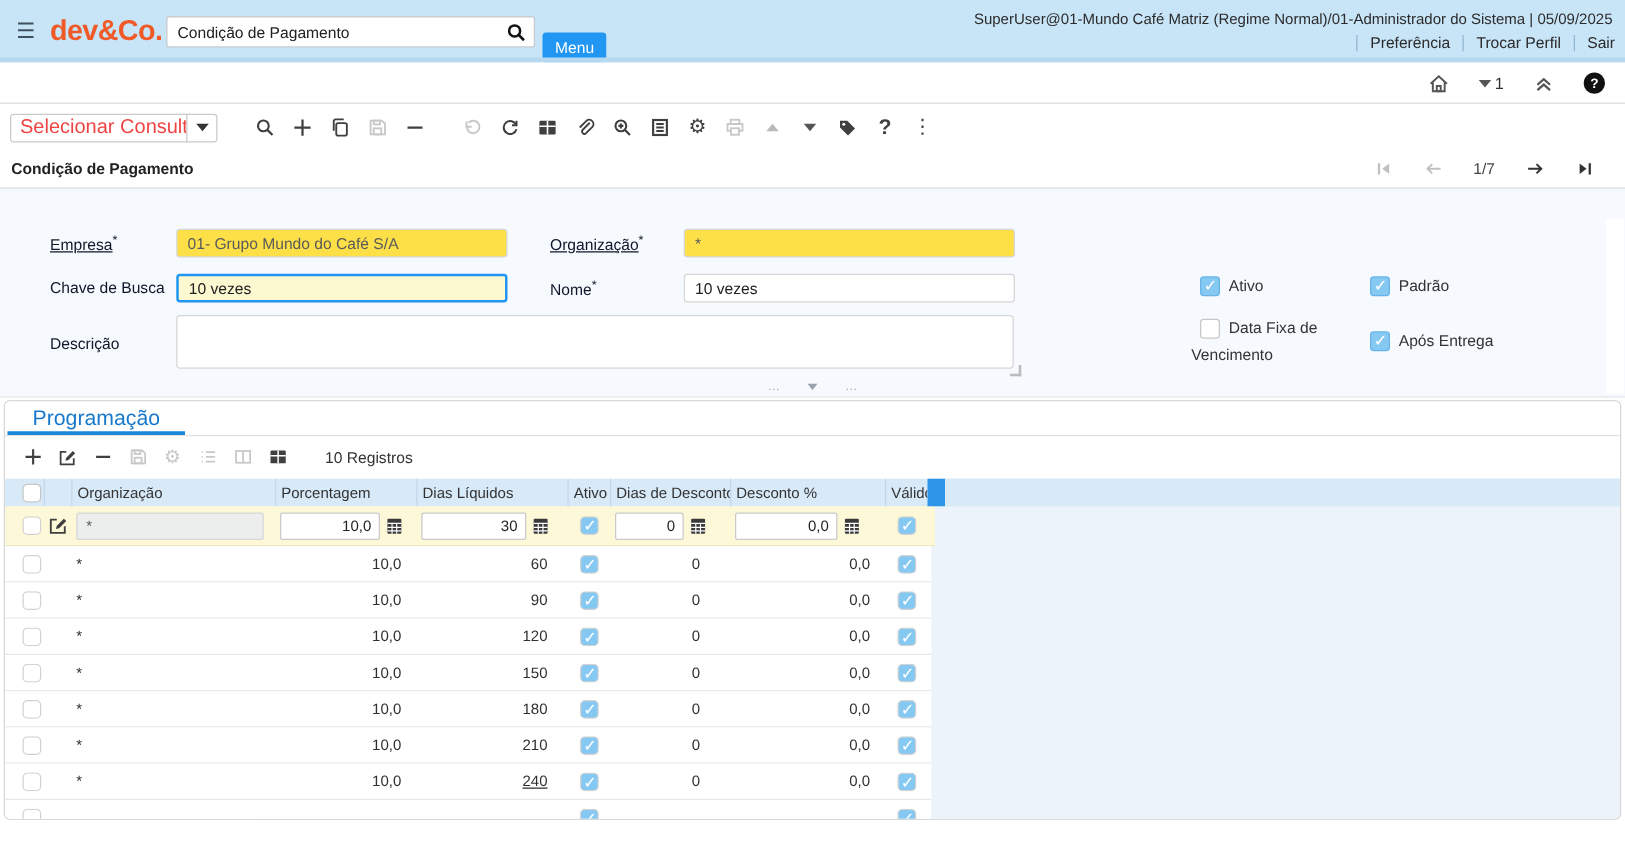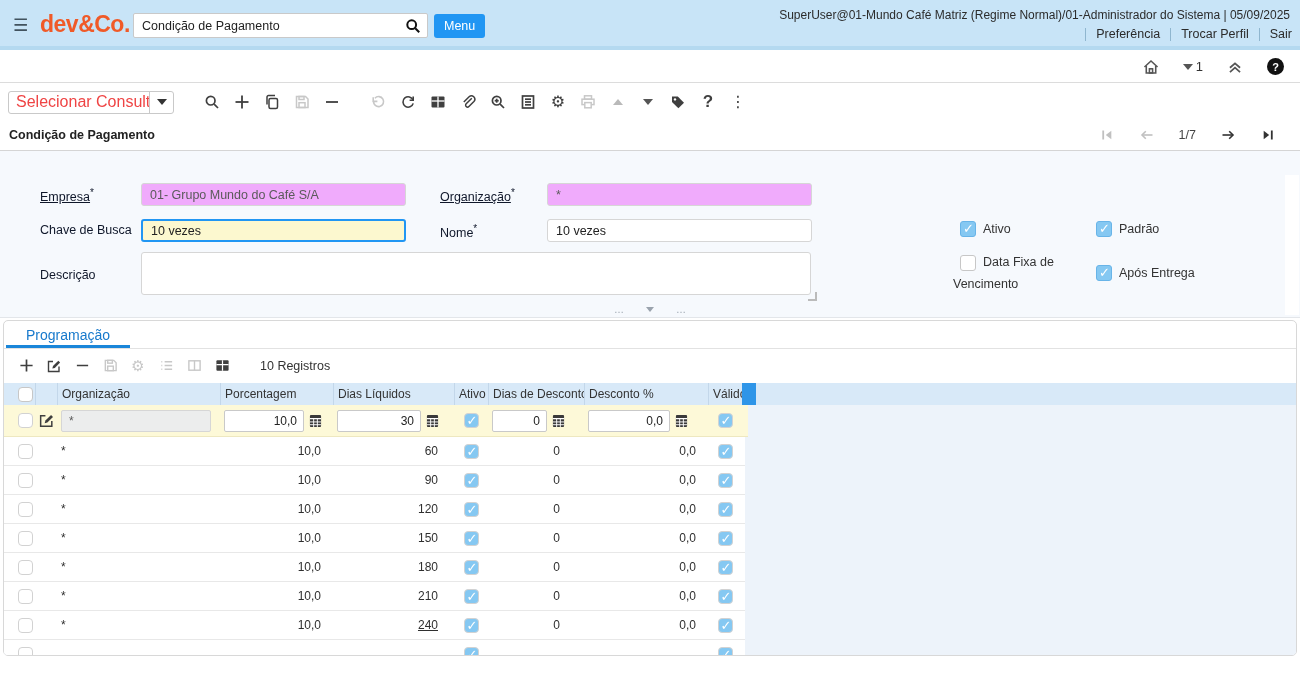--- a/index.html
+++ b/index.html
@@ -7,21 +7,21 @@
   .screen { position:relative; width:1300px; height:674px; background:#fff; }
 
   
   .topbar { position:absolute; left:0; top:0; width:1300px; height:50px; background:#c8e4f7; }
   .topbar::after { content:""; position:absolute; left:0; bottom:0; width:100%; height:4px; background:#b4d9f0; }
   .hamburger { position:absolute; left:13px; top:15px; font-size:17px; color:#41525e; cursor:pointer; }
   .logo { position:absolute; left:40px; top:11px; font-size:23px; font-weight:bold; color:#f05a28; letter-spacing:-0.5px; }
   .searchwrap { position:absolute; left:133px; top:13px; width:295px; height:25px; display:flex; background:#fff; border:1px solid #c9c9c9; border-radius:2px; }
   .searchwrap input { flex:1; border:none; outline:none; padding:0 8px; font-size:12.5px; color:#222; font-family:inherit; background:transparent; }
   .searchbtn { width:28px; display:flex; align-items:center; justify-content:center; color:#111; cursor:pointer; }
-  .menubtn { position:absolute; left:434px; top:14px; height:24px; padding:0 10px; background:#2196f3; color:#fff; border:none; border-radius:3px; font-size:12.5px; font-family:inherit; cursor:pointer; }
+  .menubtn { position:absolute; left:434px; top:26px; height:24px; padding:0 10px; background:#2196f3; color:#fff; border:none; border-radius:3px; font-size:12.5px; font-family:inherit; cursor:pointer; }
   .userline { position:absolute; right:10px; top:8px; font-size:12px; color:#2b2b2b; }
   .linkline { position:absolute; right:8px; top:27px; display:flex; align-items:center; font-size:12.5px; color:#2b2b2b; }
   .linkline .sep { width:1px; height:13px; background:#8fb6cf; margin:0 10px; }
   .linkline a { color:#2b2b2b; text-decoration:none; cursor:pointer; }
 
   
   .tabbar { position:absolute; left:0; top:50px; width:1300px; height:33px; background:#fff; border-bottom:1px solid #dcdcdc; display:flex; align-items:center; }
   .wtab { position:relative; height:100%; display:flex; align-items:center; gap:6px; padding:0 16px; font-size:12.5px; color:#666; cursor:pointer; }
   .wtab.active { color:#1779cc; }
   .wtab.active::after { content:""; position:absolute; left:0; right:0; bottom:0; height:3px; background:#1a86d9; }
@@ -53,39 +53,39 @@
   .nav-ic.dis { color:#c0c0c0; cursor:default; }
   .recpos { font-size:12.5px; color:#444; }
 
   
   .formpanel { position:absolute; left:0; top:151px; width:1300px; height:167px; background:#f6f9fd; border-bottom:1px solid #e3e6ea; }
   .fp-scroll { position:absolute; right:1px; top:24px; width:14px; height:140px; background:#fff; }
   .flabel { position:absolute; font-size:12.5px; color:#0f172a; white-space:nowrap; }
   .flabel u { text-decoration:underline; }
   .flabel sup { font-size:10px; }
   .ffield { position:absolute; height:23px; border:1px solid #d6d6d6; border-radius:3px; background:#fff; font-size:12.5px; color:#333; display:flex; align-items:center; padding:0 8px; }
-  .ffield.ro { background:#f0abfc; color:#5a5a5a; }
+  .ffield.ro { background:#fde047; color:#5a5a5a; }
   .ffield input { border:none; outline:none; background:transparent; width:100%; font-family:inherit; font-size:12.5px; color:#222; }
   .ffield.focus { background:#fcf8cf; border:2px solid #2196f3; }
   .ffield.focus input { background:transparent; }
   textarea.fta { position:absolute; border:1px solid #d6d6d6; border-radius:3px; background:#fff; resize:none; font-family:inherit; font-size:12.5px; padding:4px 8px; outline:none; }
   .taresize { position:absolute; width:9px; height:9px; border-right:2px solid #bbb; border-bottom:2px solid #bbb; transform:translate(-3px,-3px); pointer-events:none; }
   .cb { width:16px; height:16px; border:1px solid #c7c7c7; border-radius:3px; background:#fff; display:inline-block; position:relative; flex:none; cursor:pointer; vertical-align:middle; }
   .cb.checked { background:#85c8f2; border-color:#68b4e8; }
   .cb.checked::after { content:"✓"; position:absolute; left:2px; top:-1px; color:#fff; font-size:13px; font-weight:bold; }
   .cbrow { position:absolute; display:flex; align-items:center; gap:7px; font-size:12.5px; color:#333; }
   .cbwrap { position:absolute; font-size:12.5px; color:#333; line-height:22px; }
   .cbwrap .cb { margin-right:7px; }
   .splitctl { position:absolute; left:0; right:0; bottom:2px; display:flex; justify-content:center; gap:22px; color:#9aa3ad; font-size:10px; align-items:center; }
   .splitctl .mini-caret { width:0; height:0; border-left:4px solid transparent; border-right:4px solid transparent; border-top:5px solid #9aa3ad; }
 
   
   .detailpanel { position:absolute; left:3px; top:320px; width:1294px; height:336px; background:#fff; border:1px solid #d8d8d8; border-radius:5px; overflow:hidden; }
   .dtabs { height:28px; border-bottom:1px solid #e2e2e2; display:flex; align-items:flex-end; }
-  .dtab { position:relative; height:100%; display:flex; align-items:center; padding:0 22px; color:#1779cc; font-size:14px; cursor:pointer; }
+  .dtab { position:relative; height:100%; display:flex; align-items:center; padding:0 22px; color:#1779cc; font-size:17px; cursor:pointer; }
   .dtab::after { content:""; position:absolute; left:2px; right:2px; bottom:0; height:3px; background:#1a86d9; }
   .dtoolbar { height:33px; display:flex; align-items:center; padding-left:14px; }
   .dt-ic { width:16px; height:16px; display:flex; align-items:center; justify-content:center; color:#3f3f3f; margin-right:12px; cursor:pointer; }
   .dt-ic.dis { color:#c8c8c8; cursor:default; }
   .reccount { margin-left:18px; font-size:12.5px; color:#333; }
 
   .tgrid { position:absolute; left:0; top:62px; right:0; bottom:0; background:#edf3fa; }
   .thead { height:22px; background:#d8e9f8; display:flex; align-items:stretch; }
   .hgrid { display:grid; grid-template-columns:20px 22px 163px 113px 121px 34px 96px 124px 34px; padding-left:11px; align-items:center; height:22px; }
   .hcell { font-size:12px; color:#333; padding-left:4px; border-left:1px solid #c3d7ea; height:100%; display:flex; align-items:center; overflow:hidden; white-space:nowrap; }

